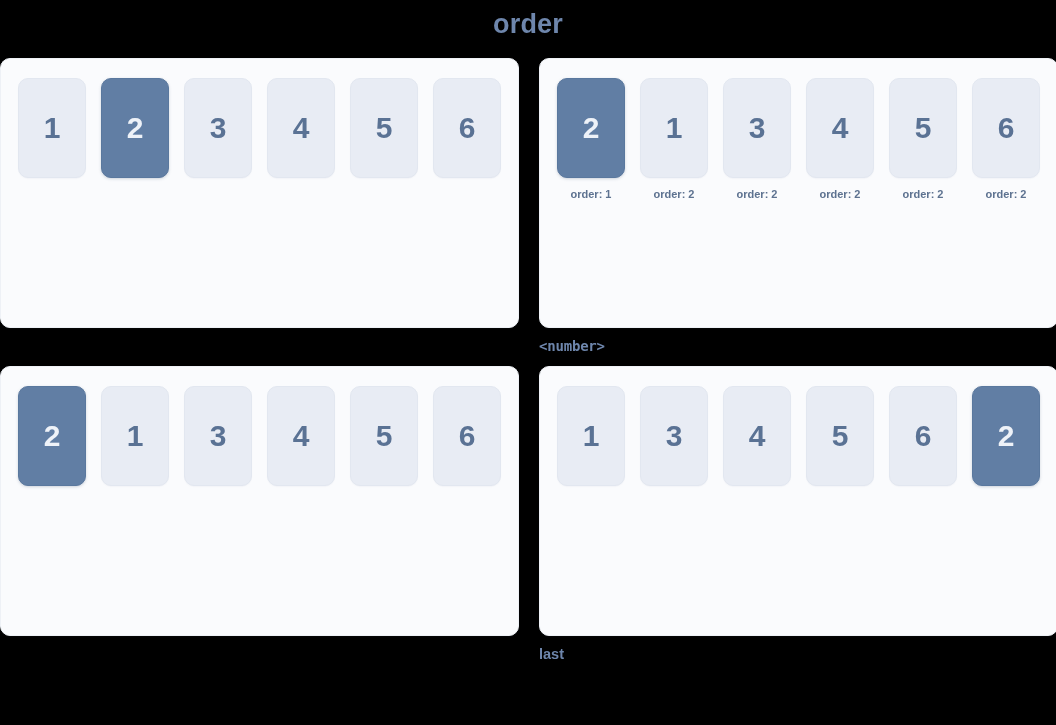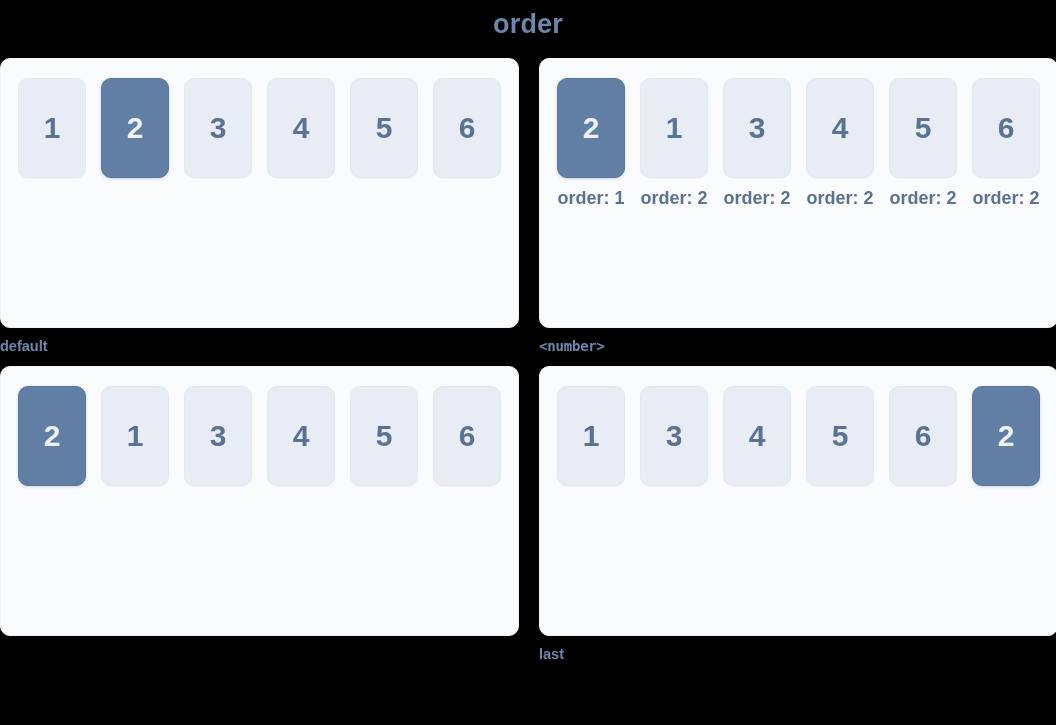--- a/index.html
+++ b/index.html
@@ -95,21 +95,21 @@
   .item-box.highlight {
     background: #617ea4;
     border-color: #5b7characters;
     border-color: #5a789e;
     color: #eef2f8;
     box-shadow: 0 1px 3px rgba(70,90,120,0.25);
   }
 
   .item-note {
     margin-top: 10px;
-    font-size: 18px;
+    font-size: 11px;
     font-weight: bold;
     color: #5d7290;
     white-space: nowrap;
     text-align: center;
   }
 
   .panel-caption {
     margin-top: 8px;
     padding-left: 0px;
     font-size: 14.5px;
@@ -147,21 +147,20 @@
             <div class="item-box">4</div>
           </div>
           <div class="item-wrap">
             <div class="item-box">5</div>
           </div>
           <div class="item-wrap">
             <div class="item-box">6</div>
           </div>
         </div>
     </div>
-    <div class="panel-caption">default</div>
   </div>
 
   <div class="demo-cell col-right row-top">
     <div class="panel">
       <div class="panel-inner">
           <div class="item-wrap">
             <div class="item-box highlight">2</div>
             <div class="item-note">order: 1</div>
           </div>
           <div class="item-wrap">

